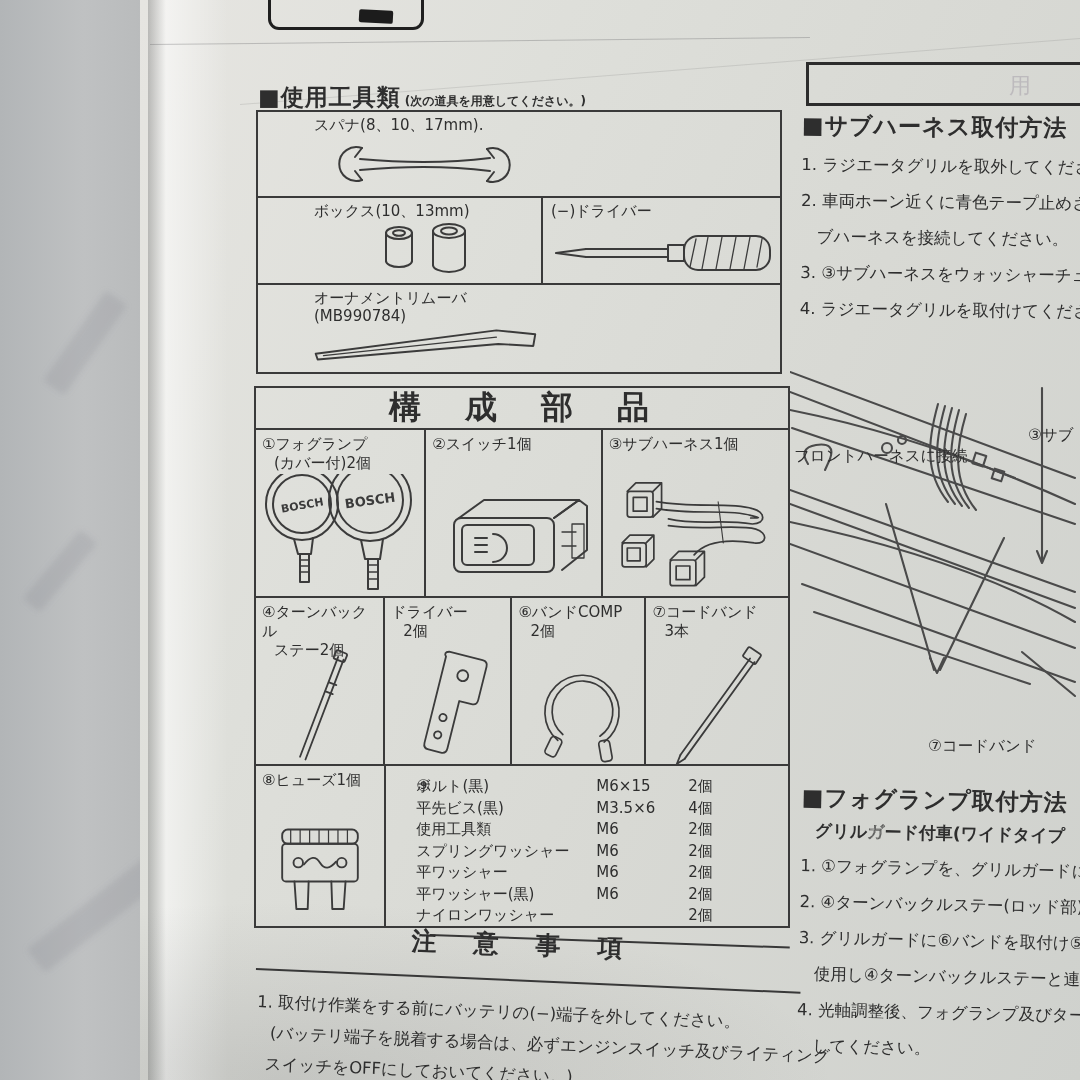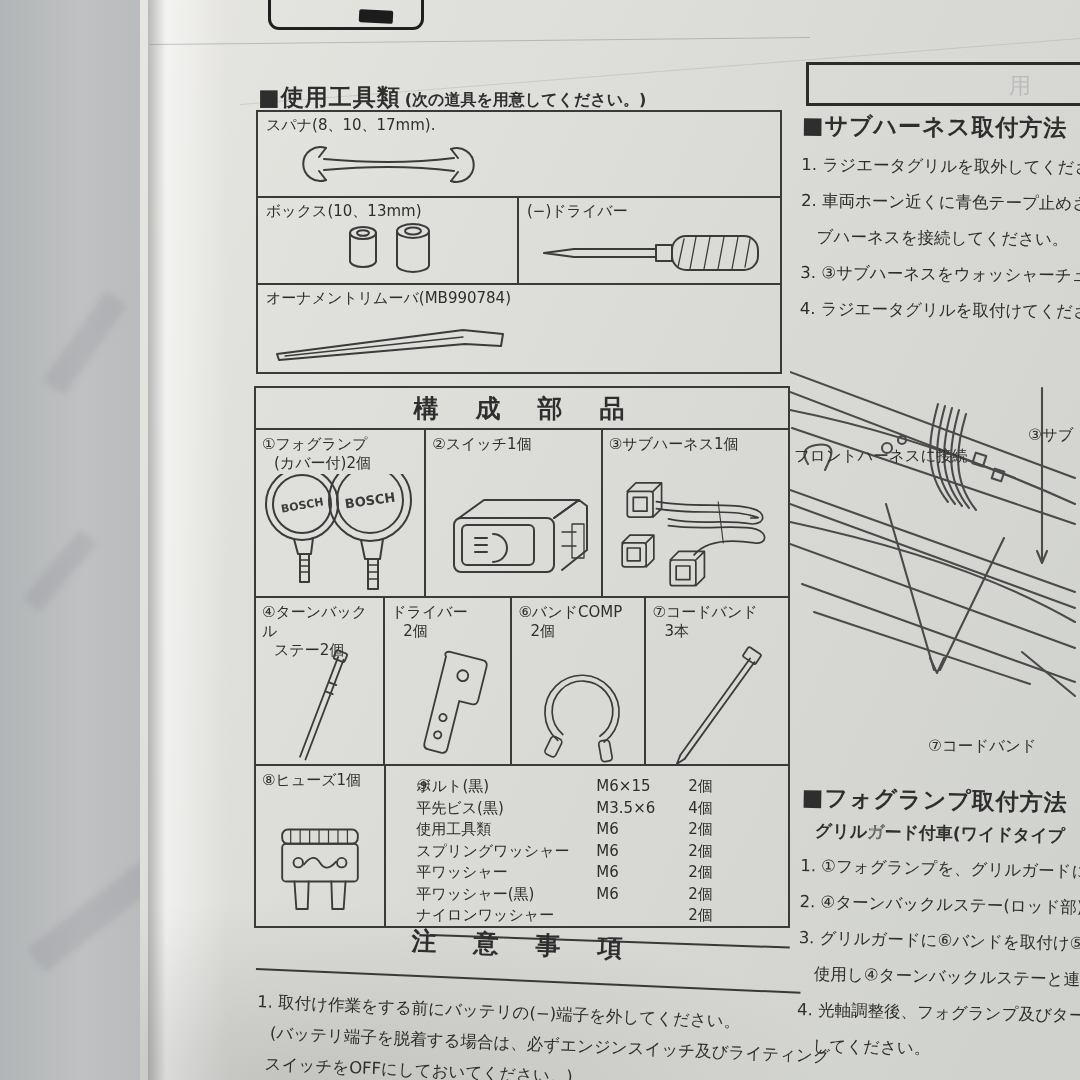--- a/index.html
+++ b/index.html
@@ -27,33 +27,33 @@
   
   .top-round-box{position:absolute;left:268px;top:-28px;width:150px;height:52px;
     border:3.5px solid #1f1f1f;border-radius:11px;}
   .top-round-box .blob{position:absolute;right:28px;bottom:4px;width:34px;height:13px;
     background:#1c1c1c;border-radius:2px;transform:rotate(3deg);}
   .top-right-box{position:absolute;left:806px;top:62px;width:300px;height:38px;
     border:3px solid #2c2c2c;}
   .ghost-char{position:absolute;left:200px;top:6px;font-size:22px;color:rgba(140,132,148,.35);}
   
   .tools-title{position:absolute;left:258px;top:82px;display:flex;align-items:baseline;gap:4px;}
-  .tools-title .note{font-size:16px;font-weight:bold;}
+  .tools-title .note{font-size:12px;font-weight:bold;}
   .tools-table{position:absolute;left:256px;top:110px;width:522px;height:260px;
     border:2.5px solid #3a3a3a;display:grid;grid-template-rows:86px 87px 87px;}
-  .tools-row{display:grid;grid-template-columns:1fr 1fr;border-bottom:2px solid #3a3a3a;}
+  .tools-row{display:grid;grid-template-columns:1fr 1fr;border-bottom:2px solid #3a3a3a;padding-left:48px;}
   .tools-row:last-child{border-bottom:none;}
   .tool-cell{position:relative;border-right:2px solid #3a3a3a;padding:4px 8px;overflow:hidden;}
   .tool-cell:last-child{border-right:none;}
   .tool-label{font-size:15px;line-height:18px;}
   .tool-art{position:absolute;left:0;right:0;bottom:2px;display:flex;justify-content:center;}
   
   .parts-table{position:absolute;left:254px;top:386px;width:532px;border:2.5px solid #3a3a3a;}
   .parts-title{height:40px;border-bottom:2px solid #3a3a3a;display:flex;align-items:center;justify-content:center;
-    font-size:25px;font-weight:bold;letter-spacing:6px;}
+    font-size:32px;font-weight:bold;letter-spacing:6px;}
   .parts-row{display:grid;border-bottom:2px solid #3a3a3a;}
   .parts-row.r1{grid-template-columns:32% 33.2% 34.8%;height:166px;}
   .parts-row.r2{grid-template-columns:24.3% 23.9% 25.2% 26.6%;height:166px;}
   .parts-row.r3{grid-template-columns:24.5% 75.5%;height:160px;border-bottom:none;}
   .part-cell{position:relative;border-right:2px solid #3a3a3a;padding:5px 6px;overflow:hidden;}
   .part-cell:last-child{border-right:none;}
   .part-label{font-size:15px;line-height:19px;}
   .part-label .l2{margin-left:12px;}
   .part-art{position:absolute;left:0;right:0;bottom:0;display:flex;justify-content:center;}
   

